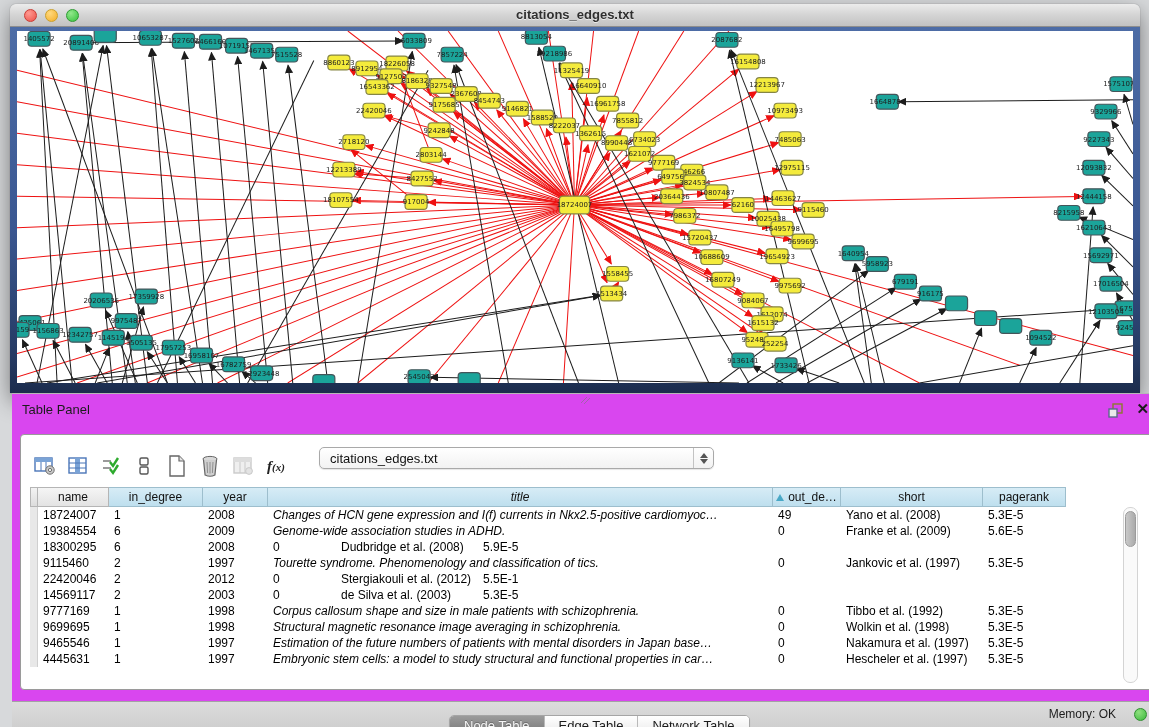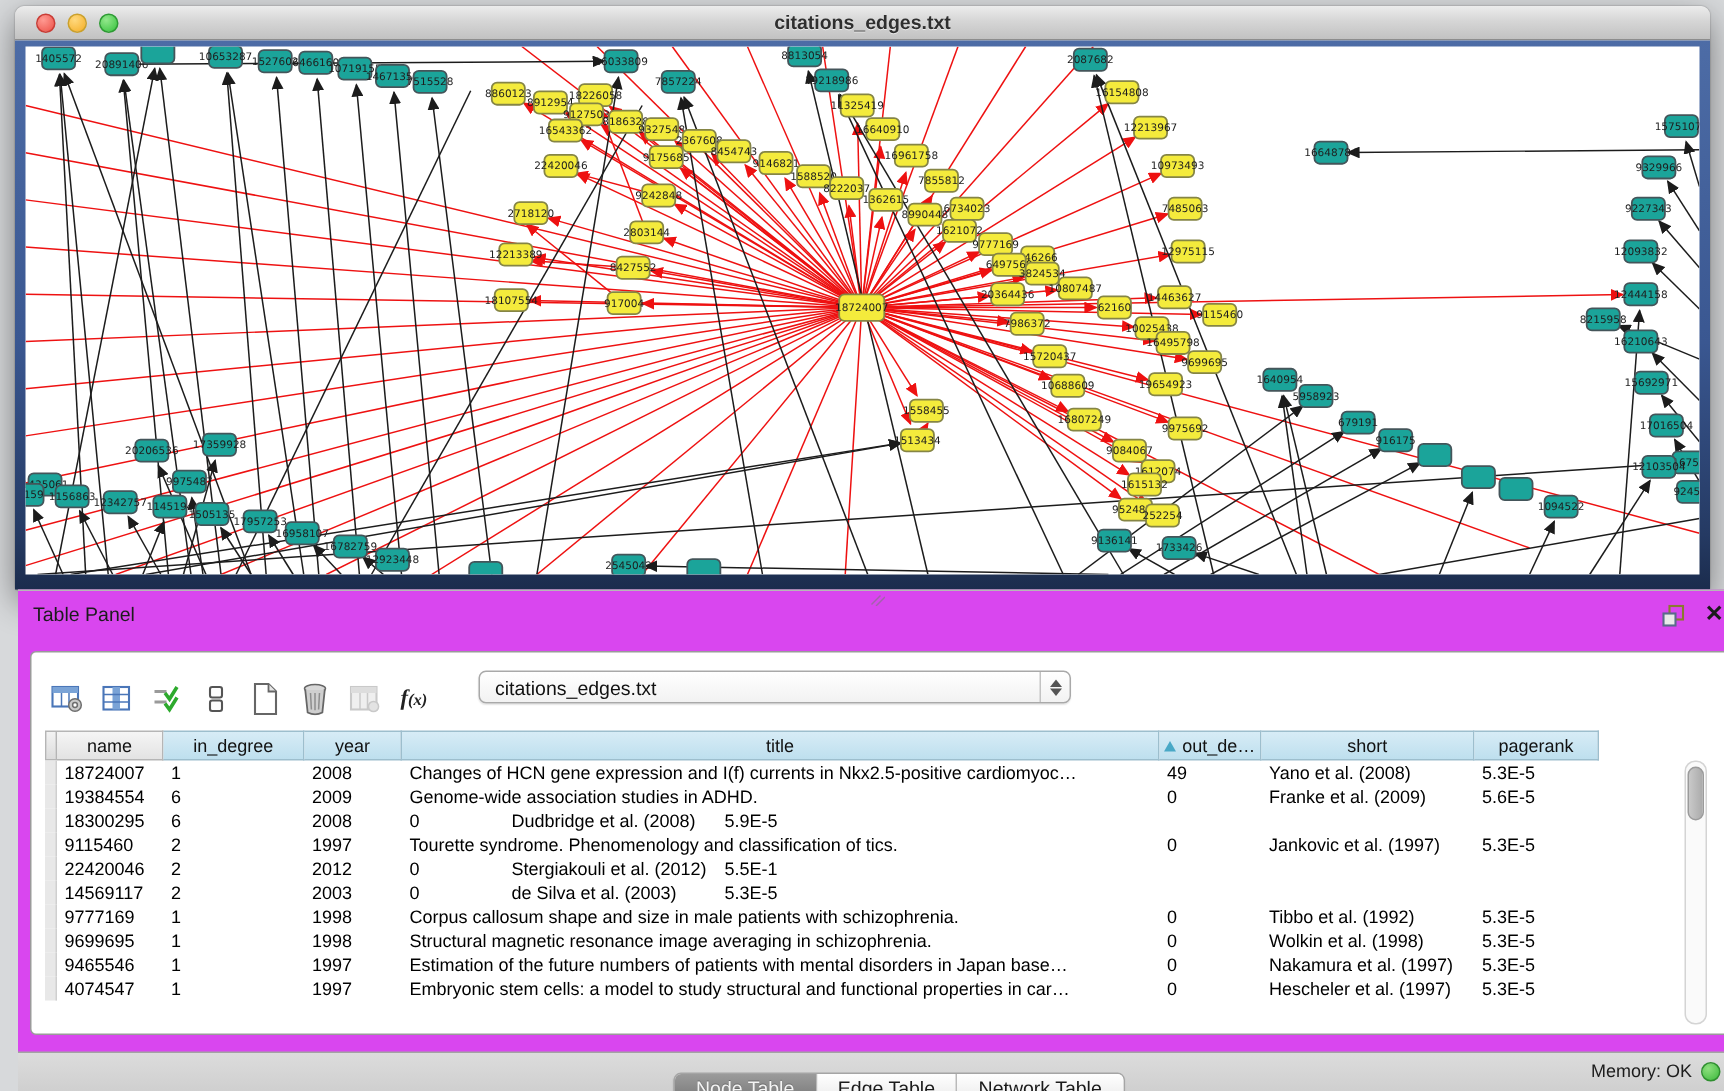--- a/index.html
+++ b/index.html
@@ -41,40 +41,40 @@
   .hdr-row, .row { display:flex; height:20px; }
   .row { height:16px; background:#fff; }
   .cell { font-size:12px; color:#000; white-space:nowrap; overflow:hidden; padding-left:5px; line-height:16px; }
   .hdr-cell { font-size:12px; color:#111; text-align:center; line-height:19px; background:linear-gradient(#d7ecf6,#bedfee); border:1px solid #9dbecd; border-left:none; overflow:hidden; white-space:nowrap; }
   .hdr-gutter { background:linear-gradient(#f3f3f3,#dcdcdc); border:1px solid #b5b5b5; }
   .hdr-name { background:linear-gradient(#f5f5f5,#e3e3e3); border-color:#b5b5b5; }
   .gutter { width:8px; }
   .col-name { width:71px; }
   .col-in   { width:94px; }
   .col-year { width:65px; }
-  .col-title{ width:505px; }
+  .col-title{ width:505px;font-style:italic; }
   .col-out  { width:68px; }
   .col-short{ width:142px; }
   .col-pr   { width:83px; }
   .col-fill { flex:1; border-right:none; }
   .row .gutter { background:#e8e8e8; border-right:1px solid #cfcfcf; }
   .sort-tri { display:inline-block; width:0; height:0; border-left:4px solid transparent; border-right:4px solid transparent; border-bottom:7px solid #49a8c6; margin-right:4px; position:relative; top:0px; }
 
   .vscroll { position:absolute; right:14px; top:72px; width:15px; height:176px; background:#fafafa; border:1px solid #d4d4d4; border-radius:7px; }
   .vthumb { position:absolute; left:1px; top:3px; width:11px; height:36px; background:linear-gradient(90deg,#c9c9c9,#ababab); border-radius:6px; border:1px solid #9b9b9b; }
 
   
   .tabs { position:absolute; left:428px; top:280px; display:flex; height:21px; border:1px solid #a5a5a5; border-radius:5px; overflow:hidden; background:#fff; box-shadow:0 1px 1px rgba(0,0,0,.15); z-index:5; }
   .tab { padding:0 14px; font-size:13px; line-height:20px; color:#1a1a1a; background:linear-gradient(#ffffff,#e9e9e9); border-right:1px solid #b9b9b9; }
   .tab:last-child { border-right:none; }
   .tab.active { background:linear-gradient(#9b9b9b,#767676); color:#f4f4f4; text-shadow:0 -1px 0 rgba(0,0,0,.25); }
 
   
   .status-bar { position:absolute; left:0; top:307px; width:100%; height:27px; border-top:1px solid #a3a3a3; background:linear-gradient(#dcdcdc,#cfcfcf); }
-  .memory { position:absolute; right:14px; top:5px; display:flex; align-items:center; gap:6px; }
+  .memory { position:absolute; right:14px; top:5px; display:flex; align-items:center; gap:18px; }
   .memory-label { font-size:12px; color:#1c1c1c; }
   .memory-dot { width:13px; height:13px; border-radius:50%; background:radial-gradient(circle at 35% 30%, #8fe07f, #3cb93c); border:1px solid #2f8f2f; }
 </style>
 </head>
 <body>
 
 <div class="net-window">
   <div class="titlebar">
     <span class="traffic t-close"></span>
     <span class="traffic t-min"></span>
@@ -661,21 +661,21 @@
             <div class="cell col-name">9465546</div>
             <div class="cell col-in">1</div>
             <div class="cell col-year">1997</div>
             <div class="cell col-title">Estimation of the future numbers of patients with mental disorders in Japan base…</div>
             <div class="cell col-out">0</div>
             <div class="cell col-short">Nakamura et al. (1997)</div>
             <div class="cell col-pr">5.3E-5</div>
           </div>
           <div class="row">
             <div class="cell gutter"></div>
-            <div class="cell col-name">4074547</div>
+            <div class="cell col-name">4445631</div>
             <div class="cell col-in">1</div>
             <div class="cell col-year">1997</div>
             <div class="cell col-title">Embryonic stem cells: a model to study structural and functional properties in car…</div>
             <div class="cell col-out">0</div>
             <div class="cell col-short">Hescheler et al. (1997)</div>
             <div class="cell col-pr">5.3E-5</div>
           </div>
         </div>
     </div>
 

